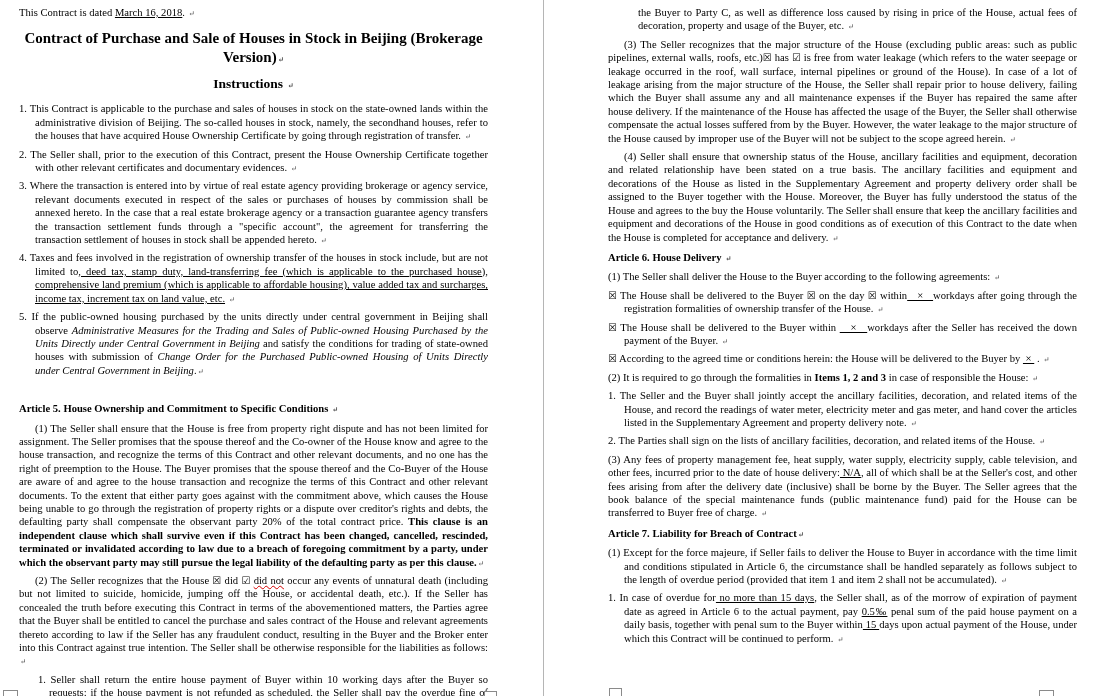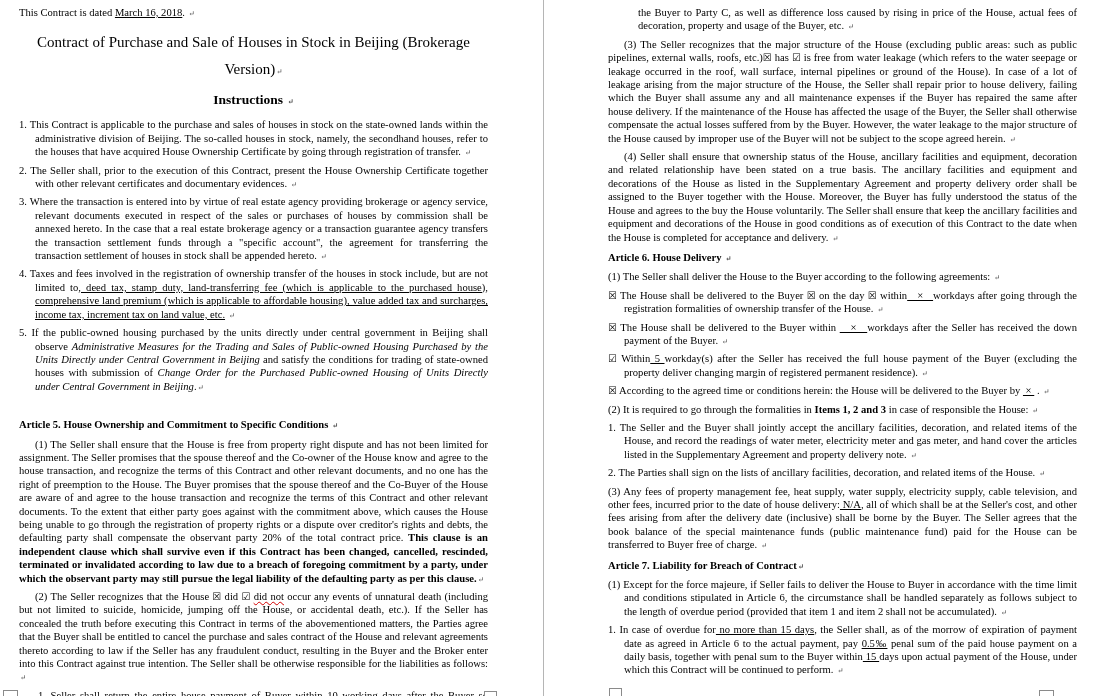--- a/index.html
+++ b/index.html
@@ -4,21 +4,21 @@
 <style>
   html,body{margin:0;padding:0;background:#fff;}
   #canvas{position:relative;width:1107px;height:696px;background:#ffffff;overflow:hidden;
           font-family:"Liberation Serif","DejaVu Serif",serif;font-size:10.6px;line-height:13.4px;color:#000;}
   .page{position:absolute;top:0;height:696px;box-sizing:border-box;overflow:hidden;background:#fff;}
   #page-left{left:0;width:543px;padding:6px 55px 15px 19px;}
   #page-right{left:544px;width:549px;padding:6px 16px 0 64px;}
   #page-gap{position:absolute;left:543px;top:0;width:15px;height:696px;background:#e4e4e4;
             border-left:1px solid #b5b5b5;border-right:1px solid #b5b5b5;box-sizing:border-box;}
   .blk{margin:0 0 4px 0;text-align:justify;}
-  .title{font-size:15px;line-height:27px;font-weight:normal;text-align:center;margin:9px 0 6px 0;}
+  .title{font-size:15px;line-height:19px;font-weight:bold;text-align:center;margin:9px 0 6px 0;}
   .subtitle{font-size:13.5px;line-height:17px;font-weight:bold;text-align:center;margin:4px 0 8px 0;}
   .heading{font-weight:bold;margin:6px 0 5px 0;text-align:left;}
   .spacer{height:14px;}
   .pi{text-indent:16px;}
   .flush{text-indent:0;}
   .cont{margin-left:30px;}
   .li.lvl1, .cb{padding-left:16px;text-indent:-16px;}
   .li.lvl2{margin-left:19px;padding-left:11px;text-indent:-11px;}
   .u{text-decoration:underline;}
   .i{font-style:italic;}
@@ -53,21 +53,20 @@
     </div>
   <div id="page-gap"></div>
   <div id="page-right" class="page">
       <div class="blk p cont"><span>the Buyer to Party C, as well as difference loss caused by rising in price of the House, actual fees of decoration, property and usage of the Buyer, etc. </span><span class="pm">↵</span></div>
       <div class="blk p pi"><span>(3) The Seller recognizes that the major structure of the House (excluding public areas: such as public pipelines, external walls, roofs, etc.)</span><span class="cb-glyph">☒</span><span> has </span><span class="cb-glyph">☑</span><span> is free from water leakage (which refers to the water seepage or leakage occurred in the roof, wall surface, internal pipelines or ground of the House). In case of a lot of leakage arising from the major structure of the House, the Seller shall repair prior to house delivery, failing which the Buyer shall assume any and all maintenance expenses if the Buyer has repaired the same after house delivery. If the maintenance of the House has affected the usage of the Buyer, the Seller shall otherwise compensate the actual losses suffered from by the Buyer. However, the water leakage to the major structure of the House caused by improper use of the Buyer will not be subject to the scope agreed herein. </span><span class="pm">↵</span></div>
       <div class="blk p pi"><span>(4) Seller shall ensure that ownership status of the House, ancillary facilities and equipment, decoration and related relationship have been stated on a true basis. The ancillary facilities and equipment and decorations of the House as listed in the Supplementary Agreement and property delivery order shall be assigned to the Buyer together with the House. Moreover, the Buyer has fully understood the status of the House and agrees to the buy the House voluntarily. The Seller shall ensure that keep the ancillary facilities and equipment and decorations of the House in good conditions as of execution of this Contract to the date when the House is completed for acceptance and delivery. </span><span class="pm">↵</span></div>
       <div class="blk heading"><span>Article 6. House Delivery </span><span class="pm">↵</span></div>
       <div class="blk p flush"><span>(1) The Seller shall deliver the House to the Buyer according to the following agreements: </span><span class="pm">↵</span></div>
       <div class="blk cb"><span class="cb-glyph">☒</span><span> The House shall be delivered to the Buyer </span><span class="cb-glyph">☒</span><span> on the day </span><span class="cb-glyph">☒</span><span> within</span><span class="u">&nbsp;&nbsp;&nbsp;×&nbsp;&nbsp;&nbsp;</span><span>workdays after going through the registration formalities of ownership transfer of the House. </span><span class="pm">↵</span></div>
       <div class="blk cb"><span class="cb-glyph">☒</span><span> The House shall be delivered to the Buyer within </span><span class="u">&nbsp;&nbsp;&nbsp;×&nbsp;&nbsp;&nbsp;</span><span>workdays after the Seller has received the down payment of the Buyer. </span><span class="pm">↵</span></div>
-      <div class="blk cb"><span class="cb-glyph">☑</span><span> Within</span><span class="u">&nbsp;5&nbsp;</span><span>workday(s) after the Seller has received the full house payment of the Buyer (excluding the property deliver changing margin of registered permanent residence). </span><span class="pm">↵</span></div>
       <div class="blk cb"><span class="cb-glyph">☒</span><span> According to the agreed time or conditions herein: the House will be delivered to the Buyer by </span><span class="u">&nbsp;×&nbsp;</span><span> . </span><span class="pm">↵</span></div>
       <div class="blk p flush"><span>(2) It is required to go through the formalities in</span><span class="bu"> Items 1, 2 and 3 </span><span>in case of responsible the House: </span><span class="pm">↵</span></div>
       <div class="blk li lvl1"><span class="num">1. </span><span>The Seller and the Buyer shall jointly accept the ancillary facilities, decoration, and related items of the House, and record the readings of water meter, electricity meter and gas meter, and hand cover the articles listed in the Supplementary Agreement and property delivery note. </span><span class="pm">↵</span></div>
       <div class="blk li lvl1"><span class="num">2. </span><span>The Parties shall sign on the lists of ancillary facilities, decoration, and related items of the House. </span><span class="pm">↵</span></div>
       <div class="blk p flush"><span>(3) Any fees of property management fee, heat supply, water supply, electricity supply, cable television, and other fees, incurred prior to the date of house delivery:</span><span class="u">&nbsp;N/A</span><span>, all of which shall be at the Seller's cost, and other fees arising from after the delivery date (inclusive) shall be borne by the Buyer. The Seller agrees that the book balance of the special maintenance funds (public maintenance fund) paid for the House can be transferred to Buyer free of charge. </span><span class="pm">↵</span></div>
       <div class="blk heading"><span>Article 7. Liability for Breach of Contract</span><span class="pm">↵</span></div>
       <div class="blk li lvl1"><span class="num">(1) </span><span>Except for the force majeure, if Seller fails to deliver the House to Buyer in accordance with the time limit and conditions stipulated in Article 6, the circumstance shall be handled separately as follows subject to the length of overdue period (provided that item 1 and item 2 shall not be accumulated). </span><span class="pm">↵</span></div>
       <div class="blk li lvl1"><span class="num">1. </span><span>In case of overdue for</span><span class="u"> no more than 15 days</span><span>, the Seller shall, as of the morrow of expiration of payment date as agreed in Article 6 to the actual payment, pay </span><span class="u">0.5‰</span><span> penal sum of the paid house payment on a daily basis, together with penal sum to the Buyer within</span><span class="u"> 15 </span><span>days upon actual payment of the House, under which this Contract will be continued to perform. </span><span class="pm">↵</span></div>
     </div>
   <div id="fb-l1" class="footer-box"></div>

